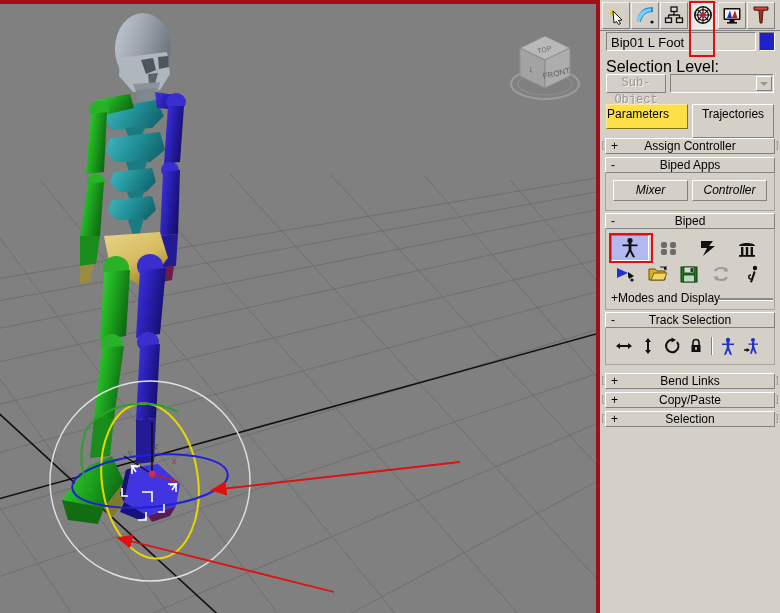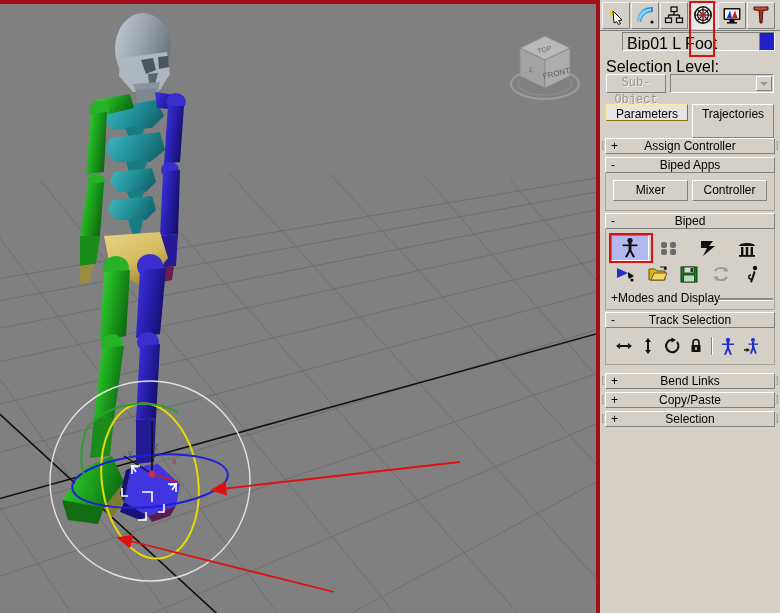--- a/index.html
+++ b/index.html
@@ -56,27 +56,27 @@
 
   
   #motion-highlight{
     position:absolute;left:89px;top:1px;width:26px;height:56px;
     border:2px solid #e01010;box-sizing:border-box;pointer-events:none;z-index:40;
   }
 
   
   #namerow{position:absolute;left:0;top:32px;width:180px;height:22px;}
   #namefield{
-    position:absolute;left:22px;top:0;width:150px;height:19px;
+    position:absolute;left:6px;top:0;width:150px;height:19px;
     background:#d4d0c8;
     border:2px inset #b8b4ac;
     border-top:1px solid #808080;border-left:1px solid #808080;
     border-right:1px solid #ffffff;border-bottom:1px solid #ffffff;
     box-sizing:border-box;
-    font-size:16px;color:#000;padding:2px 0 0 4px;
+    font-size:13px;color:#000;padding:2px 0 0 4px;
     white-space:nowrap;overflow:hidden;
   }
   #colorswatch{
     position:absolute;left:159px;top:0;width:16px;height:19px;
     background:#2020c8;
     border-top:1px solid #808080;border-left:1px solid #808080;
     border-right:1px solid #ffffff;border-bottom:1px solid #ffffff;
     box-sizing:border-box;
   }
 
@@ -102,25 +102,25 @@
     position:absolute;right:1px;top:1px;width:16px;height:15px;
     background:#d4d0c8;
     border:1px solid;border-color:#ffffff #808080 #808080 #ffffff;
     box-sizing:border-box;
     display:flex;align-items:center;justify-content:center;
   }
   .tri-down{width:0;height:0;border-left:4px solid transparent;border-right:4px solid transparent;border-top:4px solid #9a968e;}
 
   #param-row{position:absolute;left:6px;top:104px;width:168px;height:22px;}
   #btn-parameters{
-    position:absolute;left:0;top:0;width:82px;height:17px;
-    background:#e5e5e5;
+    position:absolute;left:0;top:0;width:82px;height:25px;
+    background:#fde047;
     border:1px solid;border-color:#fde9a0 #8a7210 #8a7210 #fde9a0;
     box-sizing:border-box;
-    font-size:12px;color:#000;text-align:center;line-height:19px;
+    font-size:12px;color:#000;line-height:19px;
   }
   #btn-trajectories{
     position:absolute;left:86px;top:0;width:82px;height:34px;
     background:#d4d0c8;
     border:1px solid;border-color:#ffffff #808080 #808080 #ffffff;
     box-sizing:border-box;
     font-size:12px;color:#000;text-align:center;line-height:19px;
   }
 
   
@@ -144,21 +144,21 @@
   .grab-l,.grab-r{
     position:absolute;top:2px;width:4px;height:12px;color:#8e8a82;font-size:9px;line-height:9px;
   }
   .grab-l{left:-5px;}
   .grab-r{right:-5px;}
 
   .dualbtn-row{display:flex;gap:4px;padding:3px 4px 5px 4px;}
   .dualbtn{
     flex:1;height:21px;background:#d4d0c8;
     border:1px solid;border-color:#ffffff #808080 #808080 #ffffff;
-    box-sizing:border-box;font-size:12px;color:#000;text-align:center;line-height:19px;
+    box-sizing:border-box;font-size:12px;color:#000;text-align:center;line-height:19px;font-style:italic;
   }
 
   .icon-grid{padding:2px 2px 0 2px;}
   .icon-row{display:flex;align-items:center;}
   .ibtn{
     width:38px;height:26px;margin-right:1px;
     background:#d4d0c8;
     display:flex;align-items:center;justify-content:center;
     border:1px solid transparent;box-sizing:border-box;position:relative;
   }

